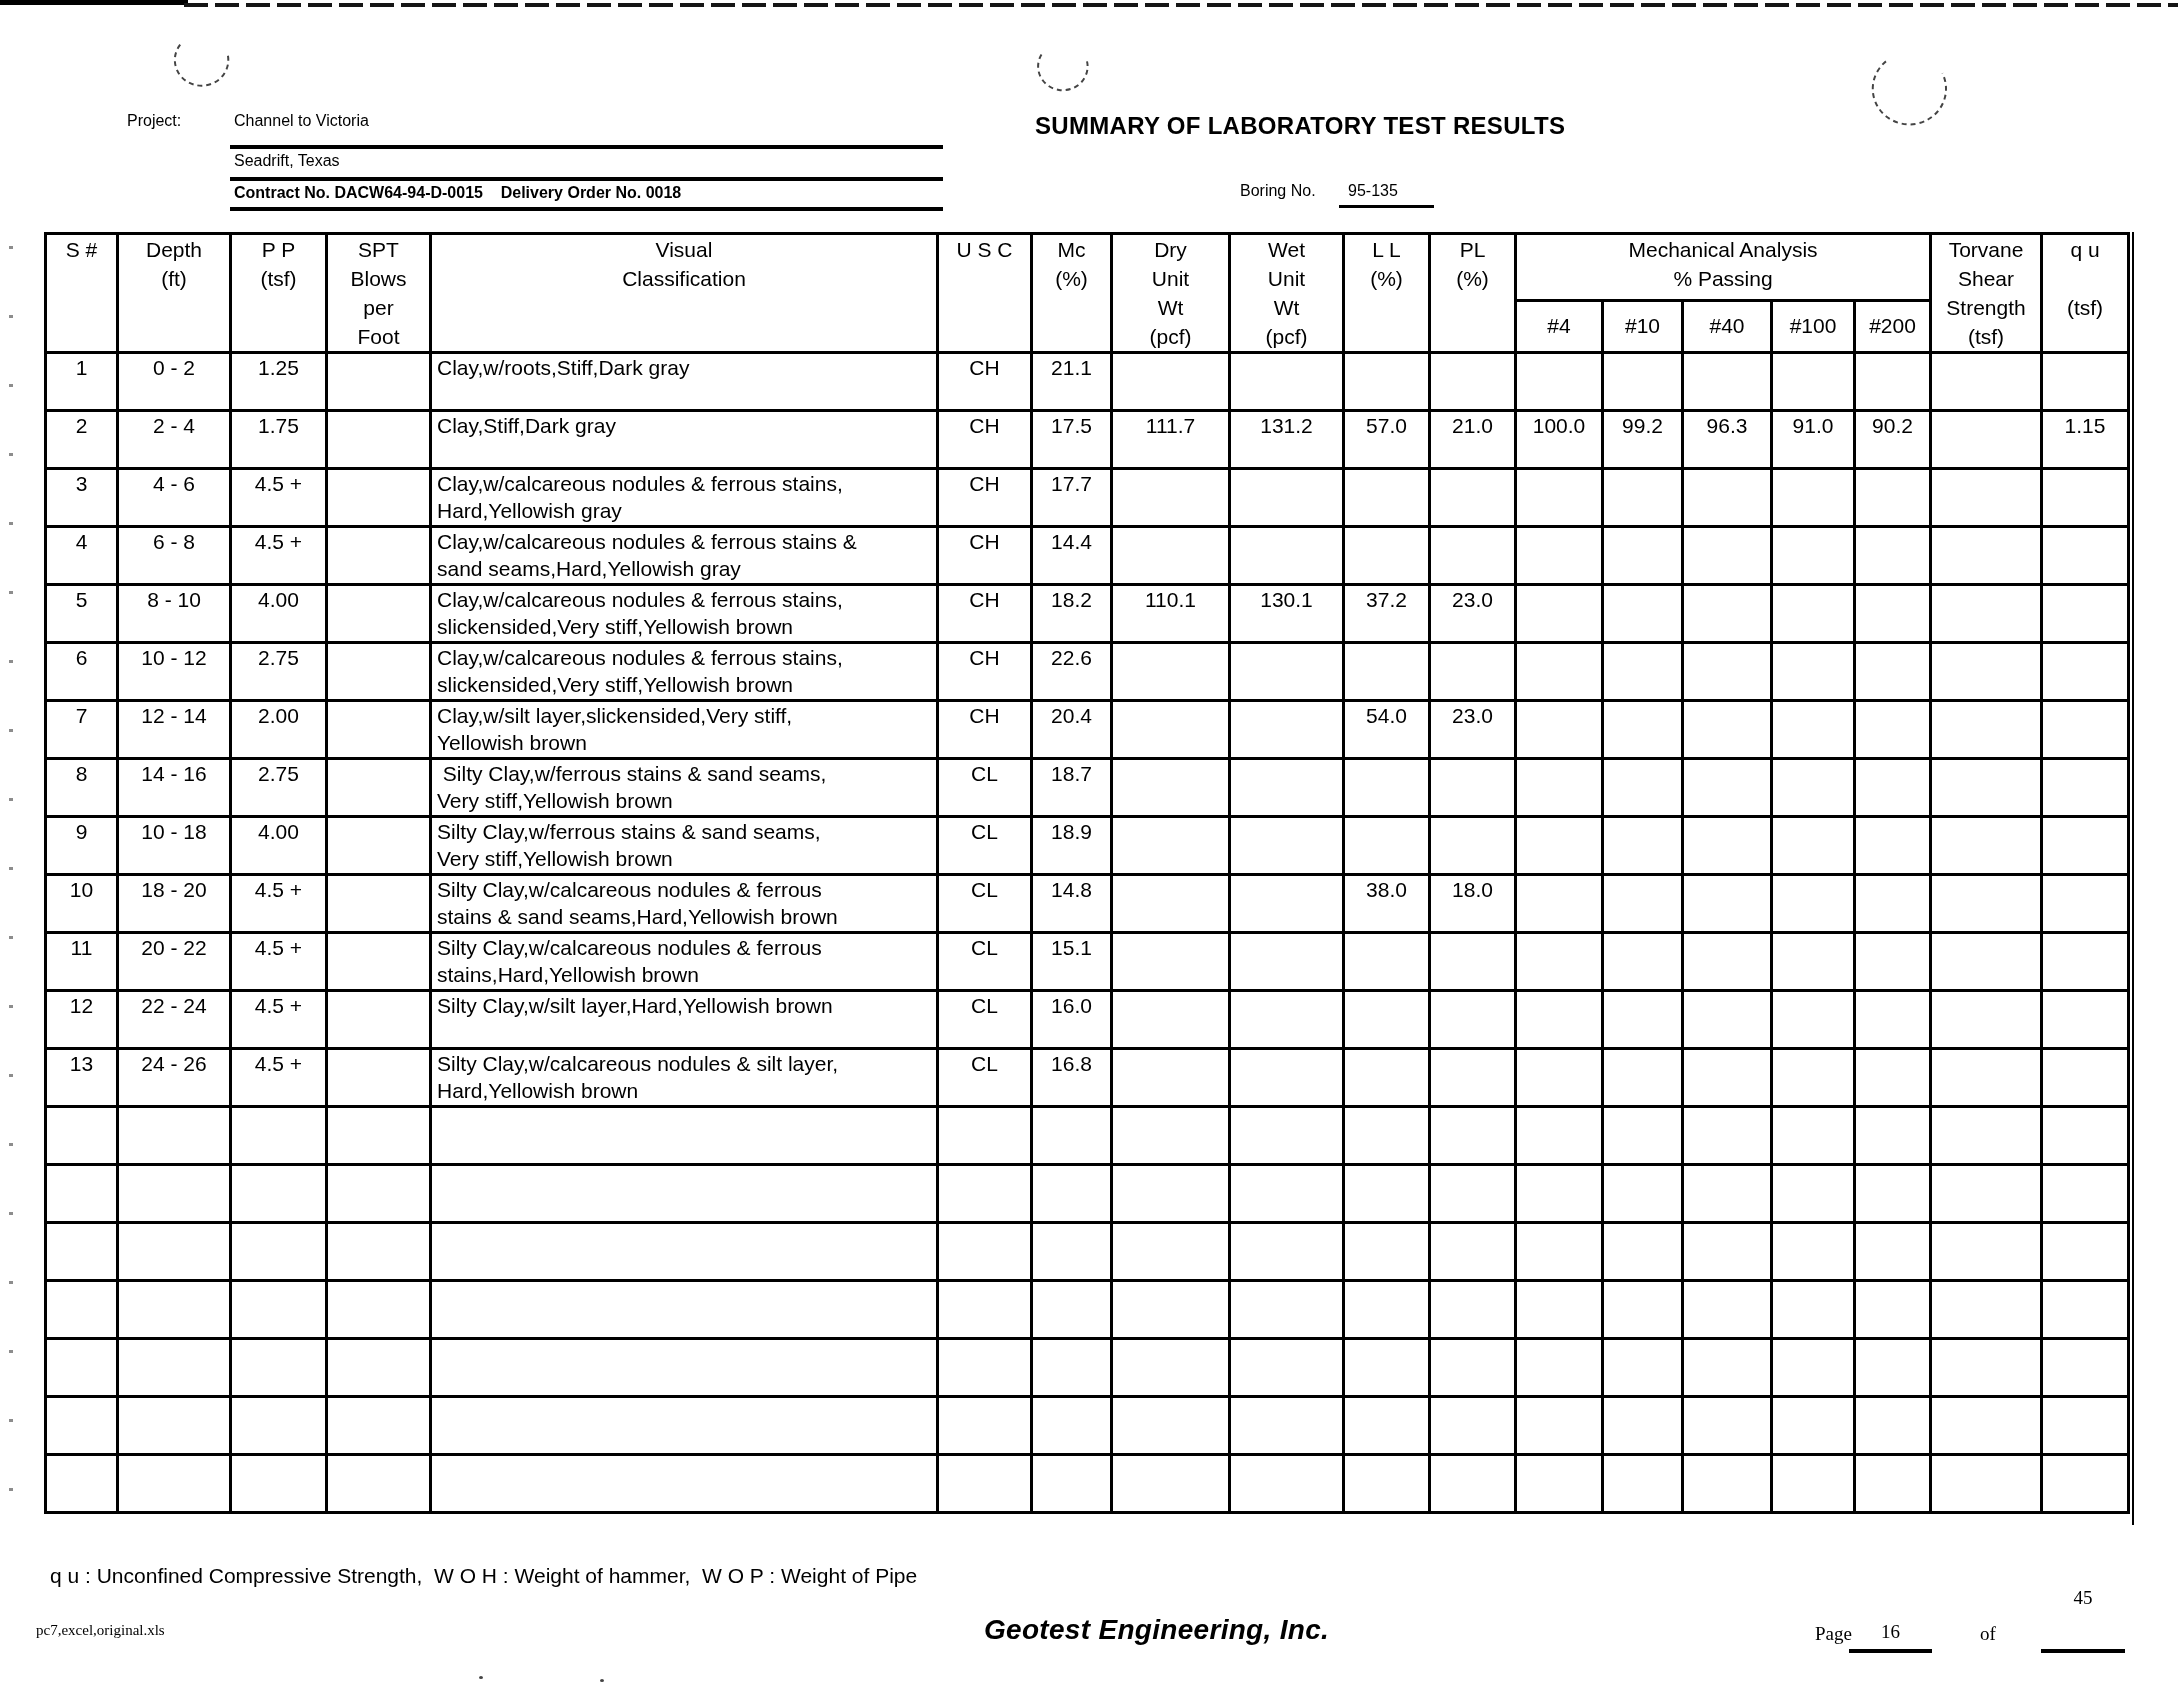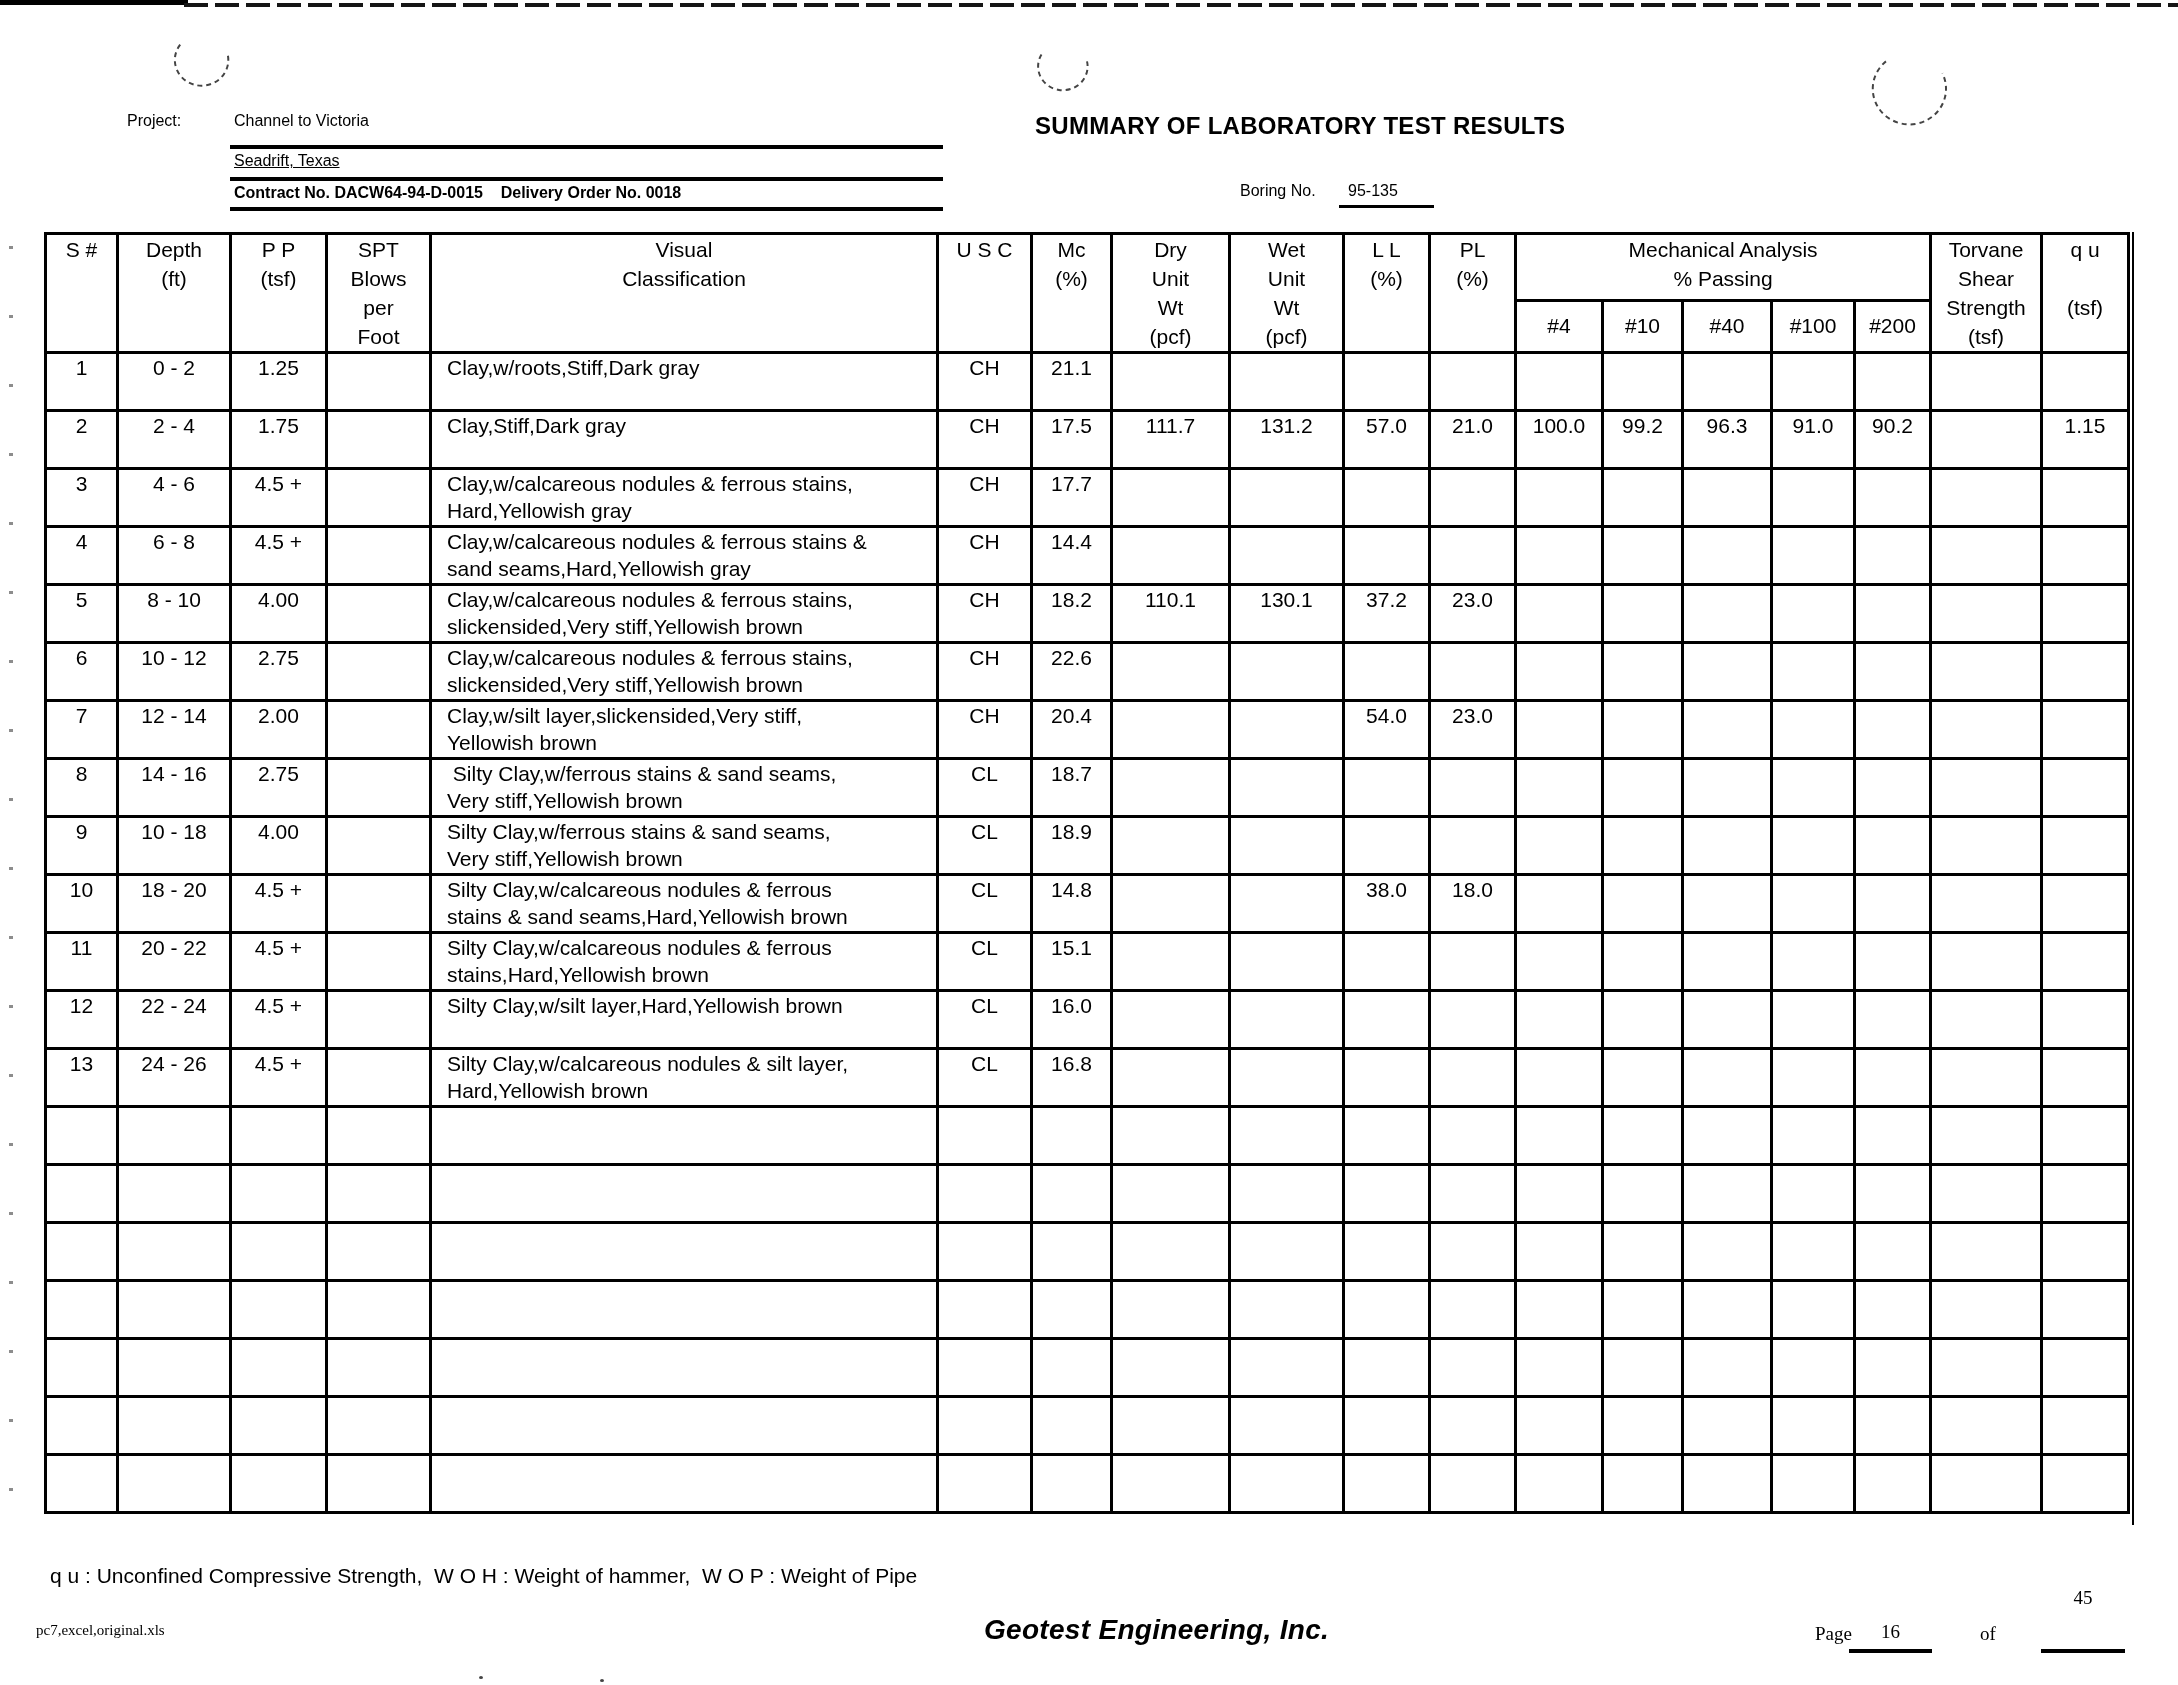--- a/index.html
+++ b/index.html
@@ -16,21 +16,21 @@
   .left-specks { left:9px; top:246px; width:4px; height:1279px; opacity:.75;
     background:repeating-linear-gradient(to bottom,#666 0 3px, transparent 3px 69px); }
   .right-edge-line { left:2132px; top:232px; width:2px; height:1293px; background:#000; }
   .speck { width:4px; height:3px; background:#444; border-radius:50%; }
   svg.artifacts { left:0; top:0; pointer-events:none; }
 
   
   .t22 { font-size:16px; line-height:24px; white-space:pre-wrap; }
   .lbl-project { left:127px; top:109px; }
   .val-project { left:234px; top:109px; }
-  .val-location { left:234px; top:149px;text-decoration:underline; }
+  .val-location { left:234px; top:149px; }
   .val-contract { left:234px; top:181px;font-weight:bold; }
   .uline { background:#000; height:4px; }
   .u1 { left:230px; top:145px; width:713px; }
   .u2 { left:230px; top:177px; width:713px; }
   .u3 { left:230px; top:207px; width:713px; }
   .doc-title { left:1035px; top:112px; font-size:24px; font-weight:bold; letter-spacing:0.3px; }
   .boring-label { left:1240px; top:179px; }
   .boring-value { left:1348px; top:179px; }
   .u-boring { left:1339px; top:205px; width:95px; height:3px; }
 
@@ -40,21 +40,21 @@
   thead th { font-weight:normal; font-size:21px; white-space:pre-line; text-align:center;
              vertical-align:top; line-height:29px; }
   tr.h1 { height:65px; }
   tr.h2 { height:51px; }
   th.full { padding-top:3px; }
   th.mid  { padding-top:33px; }
   th.mech { padding-top:5px; }
   tr.h2 th { vertical-align:middle; padding-top:0; line-height:normal; }
   tbody tr { height:58px; }
   tbody td { font-size:21px; line-height:27px; vertical-align:top; padding-top:4px; text-align:center; }
-  tbody td.c-visual { text-align:left; white-space:pre-wrap; padding-left:15px; }
+  tbody td.c-visual { text-align:left; white-space:pre-wrap; padding-left:5px; }
 
   
   .legend-line { font-size:21px; white-space:pre-wrap; }
   .legend1 { left:50px; top:1535px; }
   .legend2 { left:50px; top:1564px; }
   .file-name { left:36px; top:1622px; font-size:15px; font-family:"Liberation Serif", serif; }
   .company { left:984px; top:1614px; font-size:28px; font-weight:bold; font-style:italic; letter-spacing:0.3px; }
   .pg { font-family:"Liberation Serif", serif; font-size:19px; }
   .pg-label { left:1815px; top:1623px; }
   .pg-num   { left:1849px; top:1621px; width:83px; text-align:center; }

